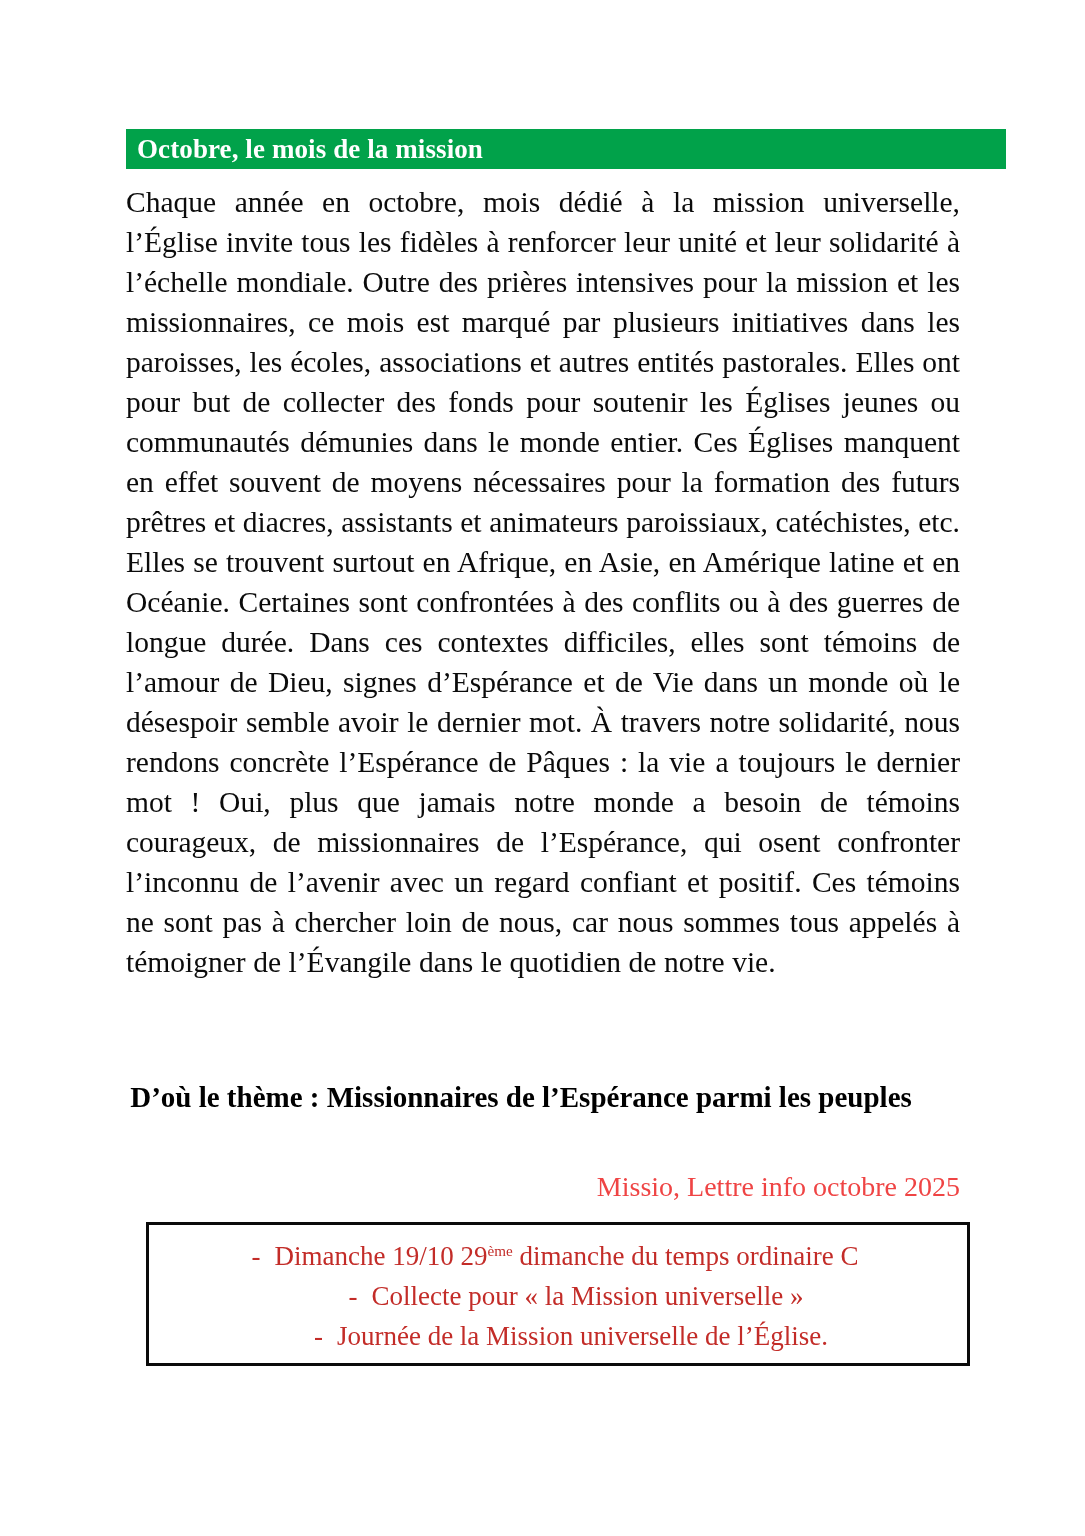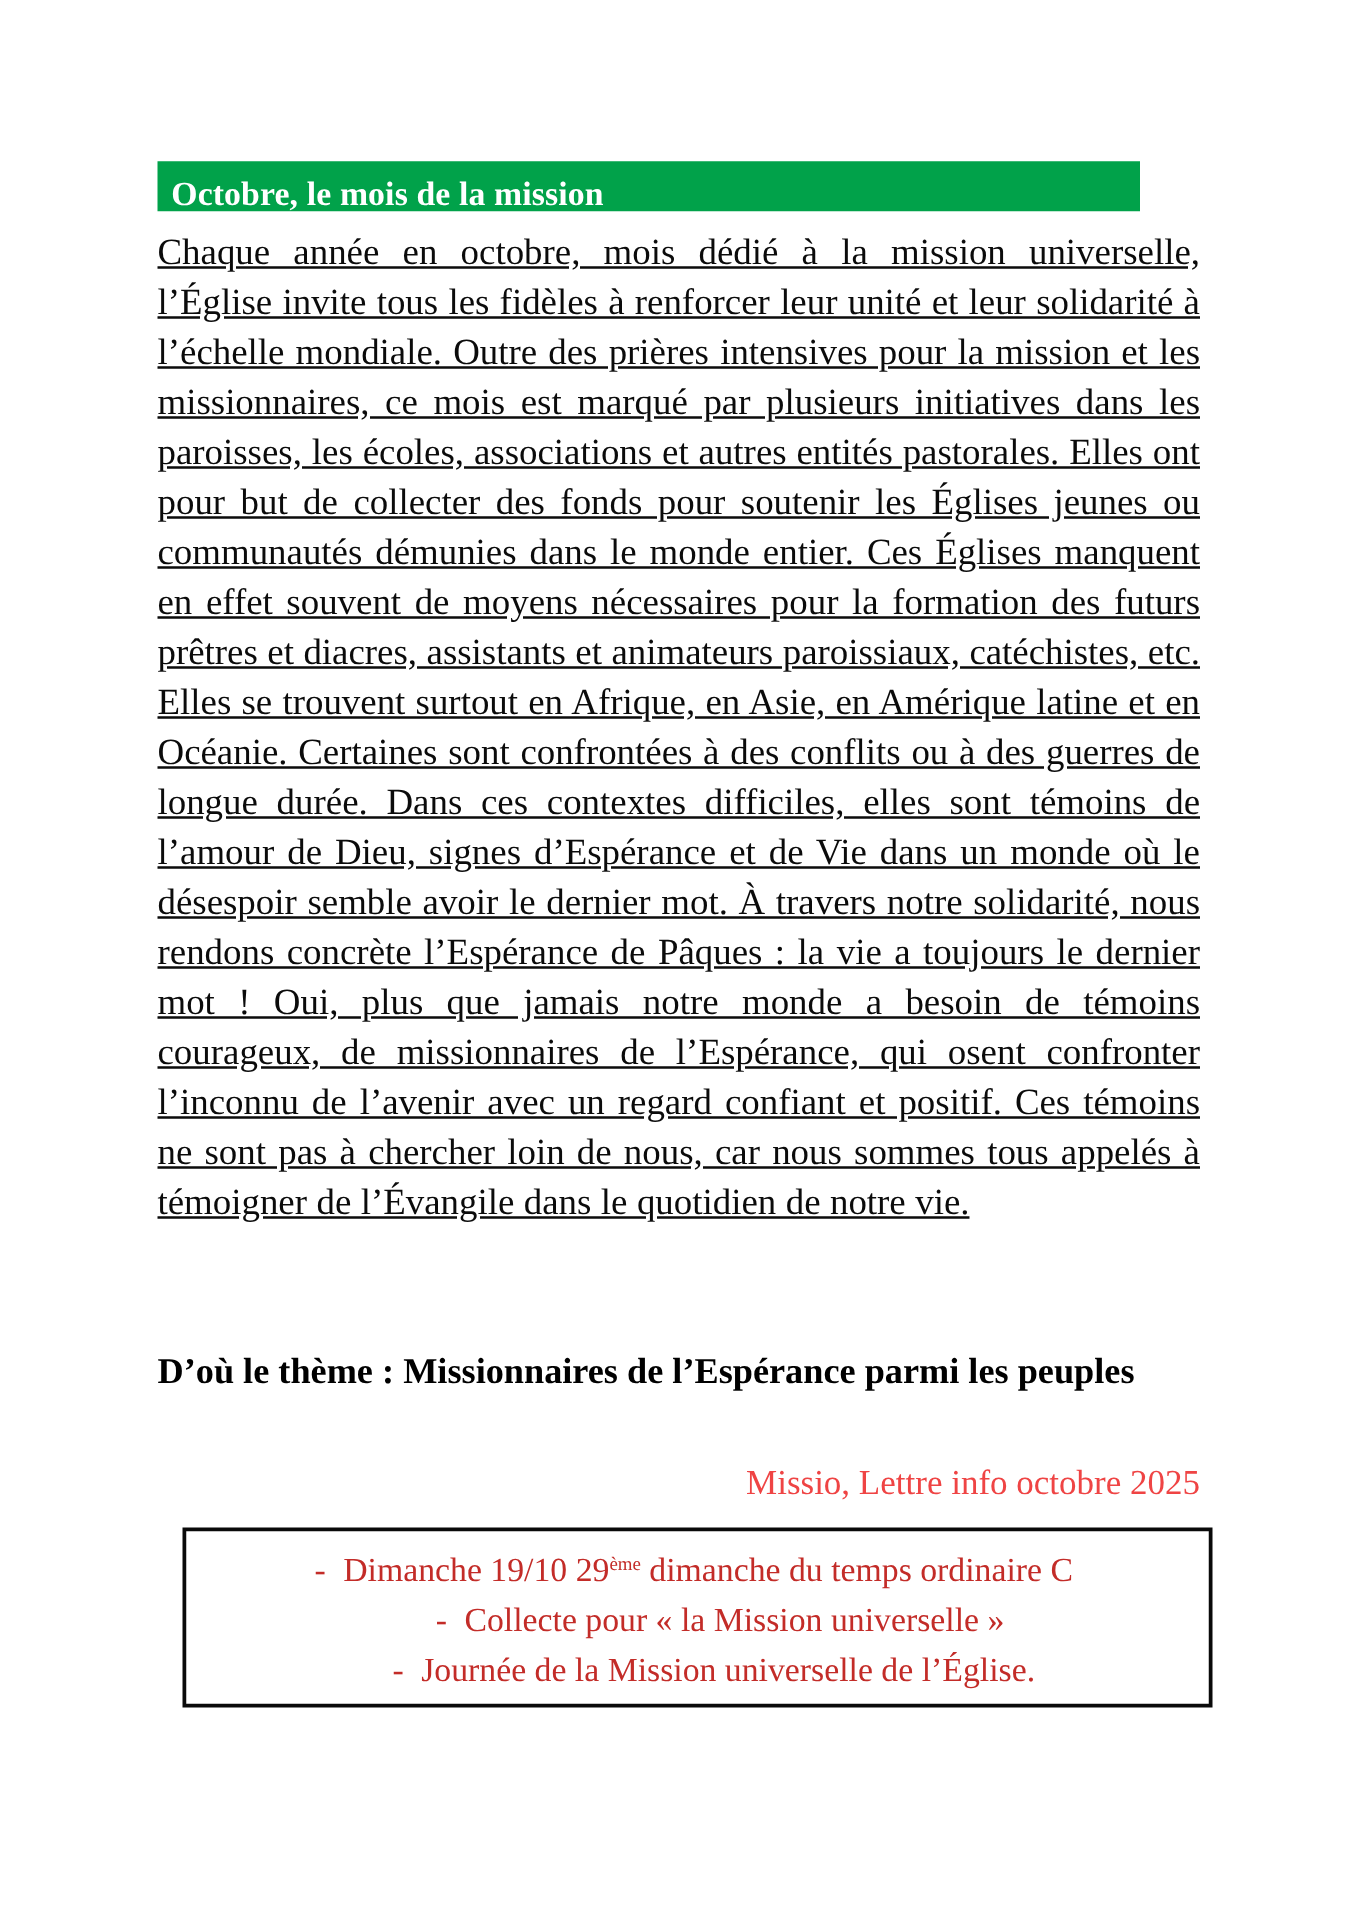--- a/index.html
+++ b/index.html
@@ -26,26 +26,26 @@
     width: 1085px;
     height: 1536px;
     background: #ffffff;
   }
 
   
   .banner {
     position: absolute;
     left: 126px;
     top: 129px;
-    width: 786px;
+    width: 880px;
     height: 40px;
     background: #01a24a;
     box-sizing: border-box;
     display: flex;
-    align-items: flex-end;
+    align-items: center;
   }
 
   .banner-title {
     color: #ffffff;
     font-family: "Liberation Serif", "DejaVu Serif", serif;
     font-weight: 700;
     font-size: 27px;
     line-height: 1;
     letter-spacing: 0.1px;
     padding-left: 11px;
@@ -63,34 +63,33 @@
   .body-para {
     margin: 0;
     font-size: 29.5px;
     line-height: 40px;
     text-align: justify;
     text-justify: inter-word;
     font-family: "Liberation Serif", "DejaVu Serif", serif;
     color: #0b0b0b;
     hyphens: none;
     word-spacing: 0.2px;
-    text-decoration: underline;
   }
 
   
   .theme-line {
     position: absolute;
     left: 126px;
     top: 1077px;
     width: 790px;
     margin: 0;
     font-size: 29px;
     line-height: 40px;
     font-weight: 700;
-    text-align: left;
+    text-align: center;
     font-family: "Liberation Serif", "DejaVu Serif", serif;
     color: #000000;
   }
 
   
   .attribution {
     position: absolute;
     left: 126px;
     top: 1168px;
     width: 834px;

